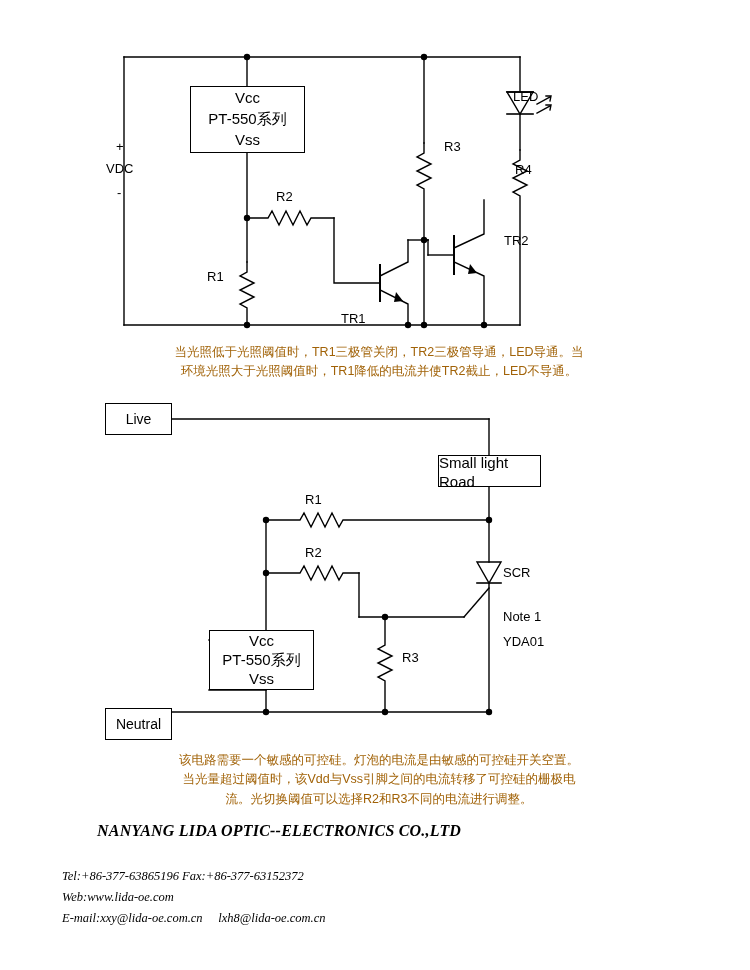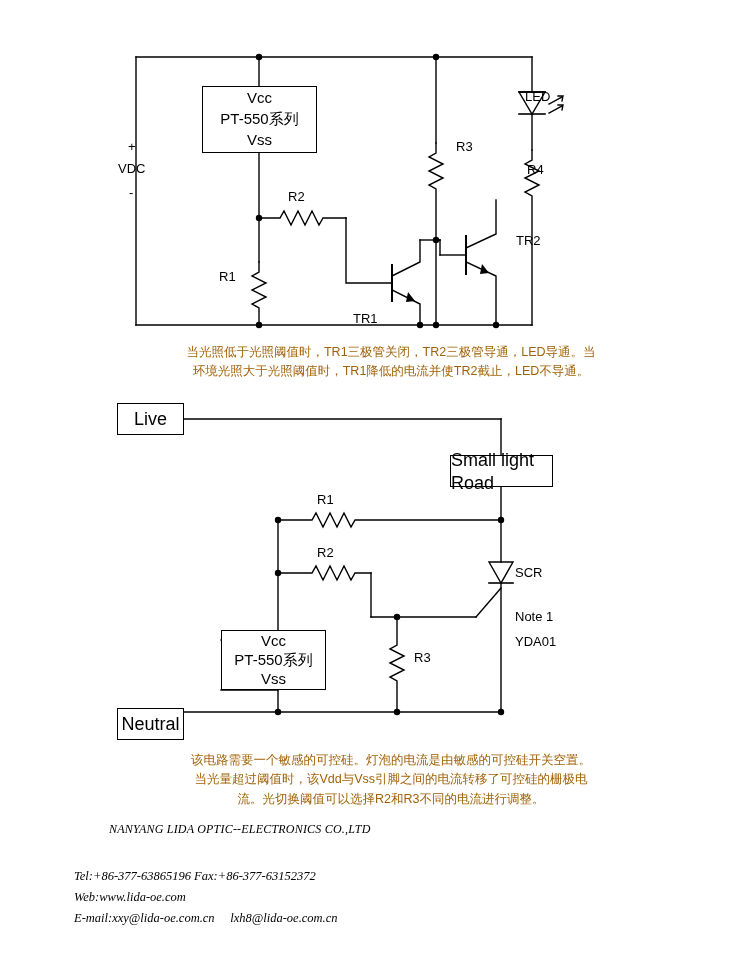--- a/index.html
+++ b/index.html
@@ -10,21 +10,21 @@
   body {
     width: 750px;
     height: 970px;
     position: relative;
     font-family: "Liberation Sans", sans-serif;
     color: #000000;
     overflow: hidden;
   }
   .page {
     position: absolute;
-    left: 16px; top: 0;
+    left: 4px; top: 0;
     width: 604px; height: 970px;
   }
   .svg-layer {
     position: absolute;
     left: 0; top: 0;
   }
   
   .lbl {
     position: absolute;
     font-size: 13px;
@@ -34,23 +34,23 @@
   .cn {
     position: absolute;
     font-size: 12.5px;
     line-height: 1.55;
     color: #a16207;
     white-space: pre-line;
   }
   .footer-company {
     position: absolute;
     font-family: "Liberation Serif", serif;
-    font-weight: normal;
+    font-weight: bold;
     font-style: italic;
-    font-size: 12px;
+    font-size: 16px;
     letter-spacing: 0.2px;
   }
   .footer-line {
     position: absolute;
     font-family: "Liberation Serif", serif;
     font-style: italic;
     font-size: 12.5px;
     white-space: pre;
   }
   .ic-box {
@@ -66,25 +66,25 @@
     font-size: 15px;
   }
   .tag-box {
     position: absolute;
     border: 1px solid #000;
     background: #fff;
     box-sizing: border-box;
     display: flex;
     align-items: center;
     justify-content: center;
-    font-size: 18px;
+    font-size: 14px;
   }
   .tag-box.twoline {
     flex-direction: column;
-    font-size: 18px;
+    font-size: 15px;
     line-height: 1.3;
   }
 </style>
 </head>
 <body>
 
 <div class="page">
 
   <svg class="svg-layer" width="750" height="970" viewBox="0 0 750 970">
     <g stroke="#000" stroke-width="1.4" fill="none" stroke-linecap="square">

